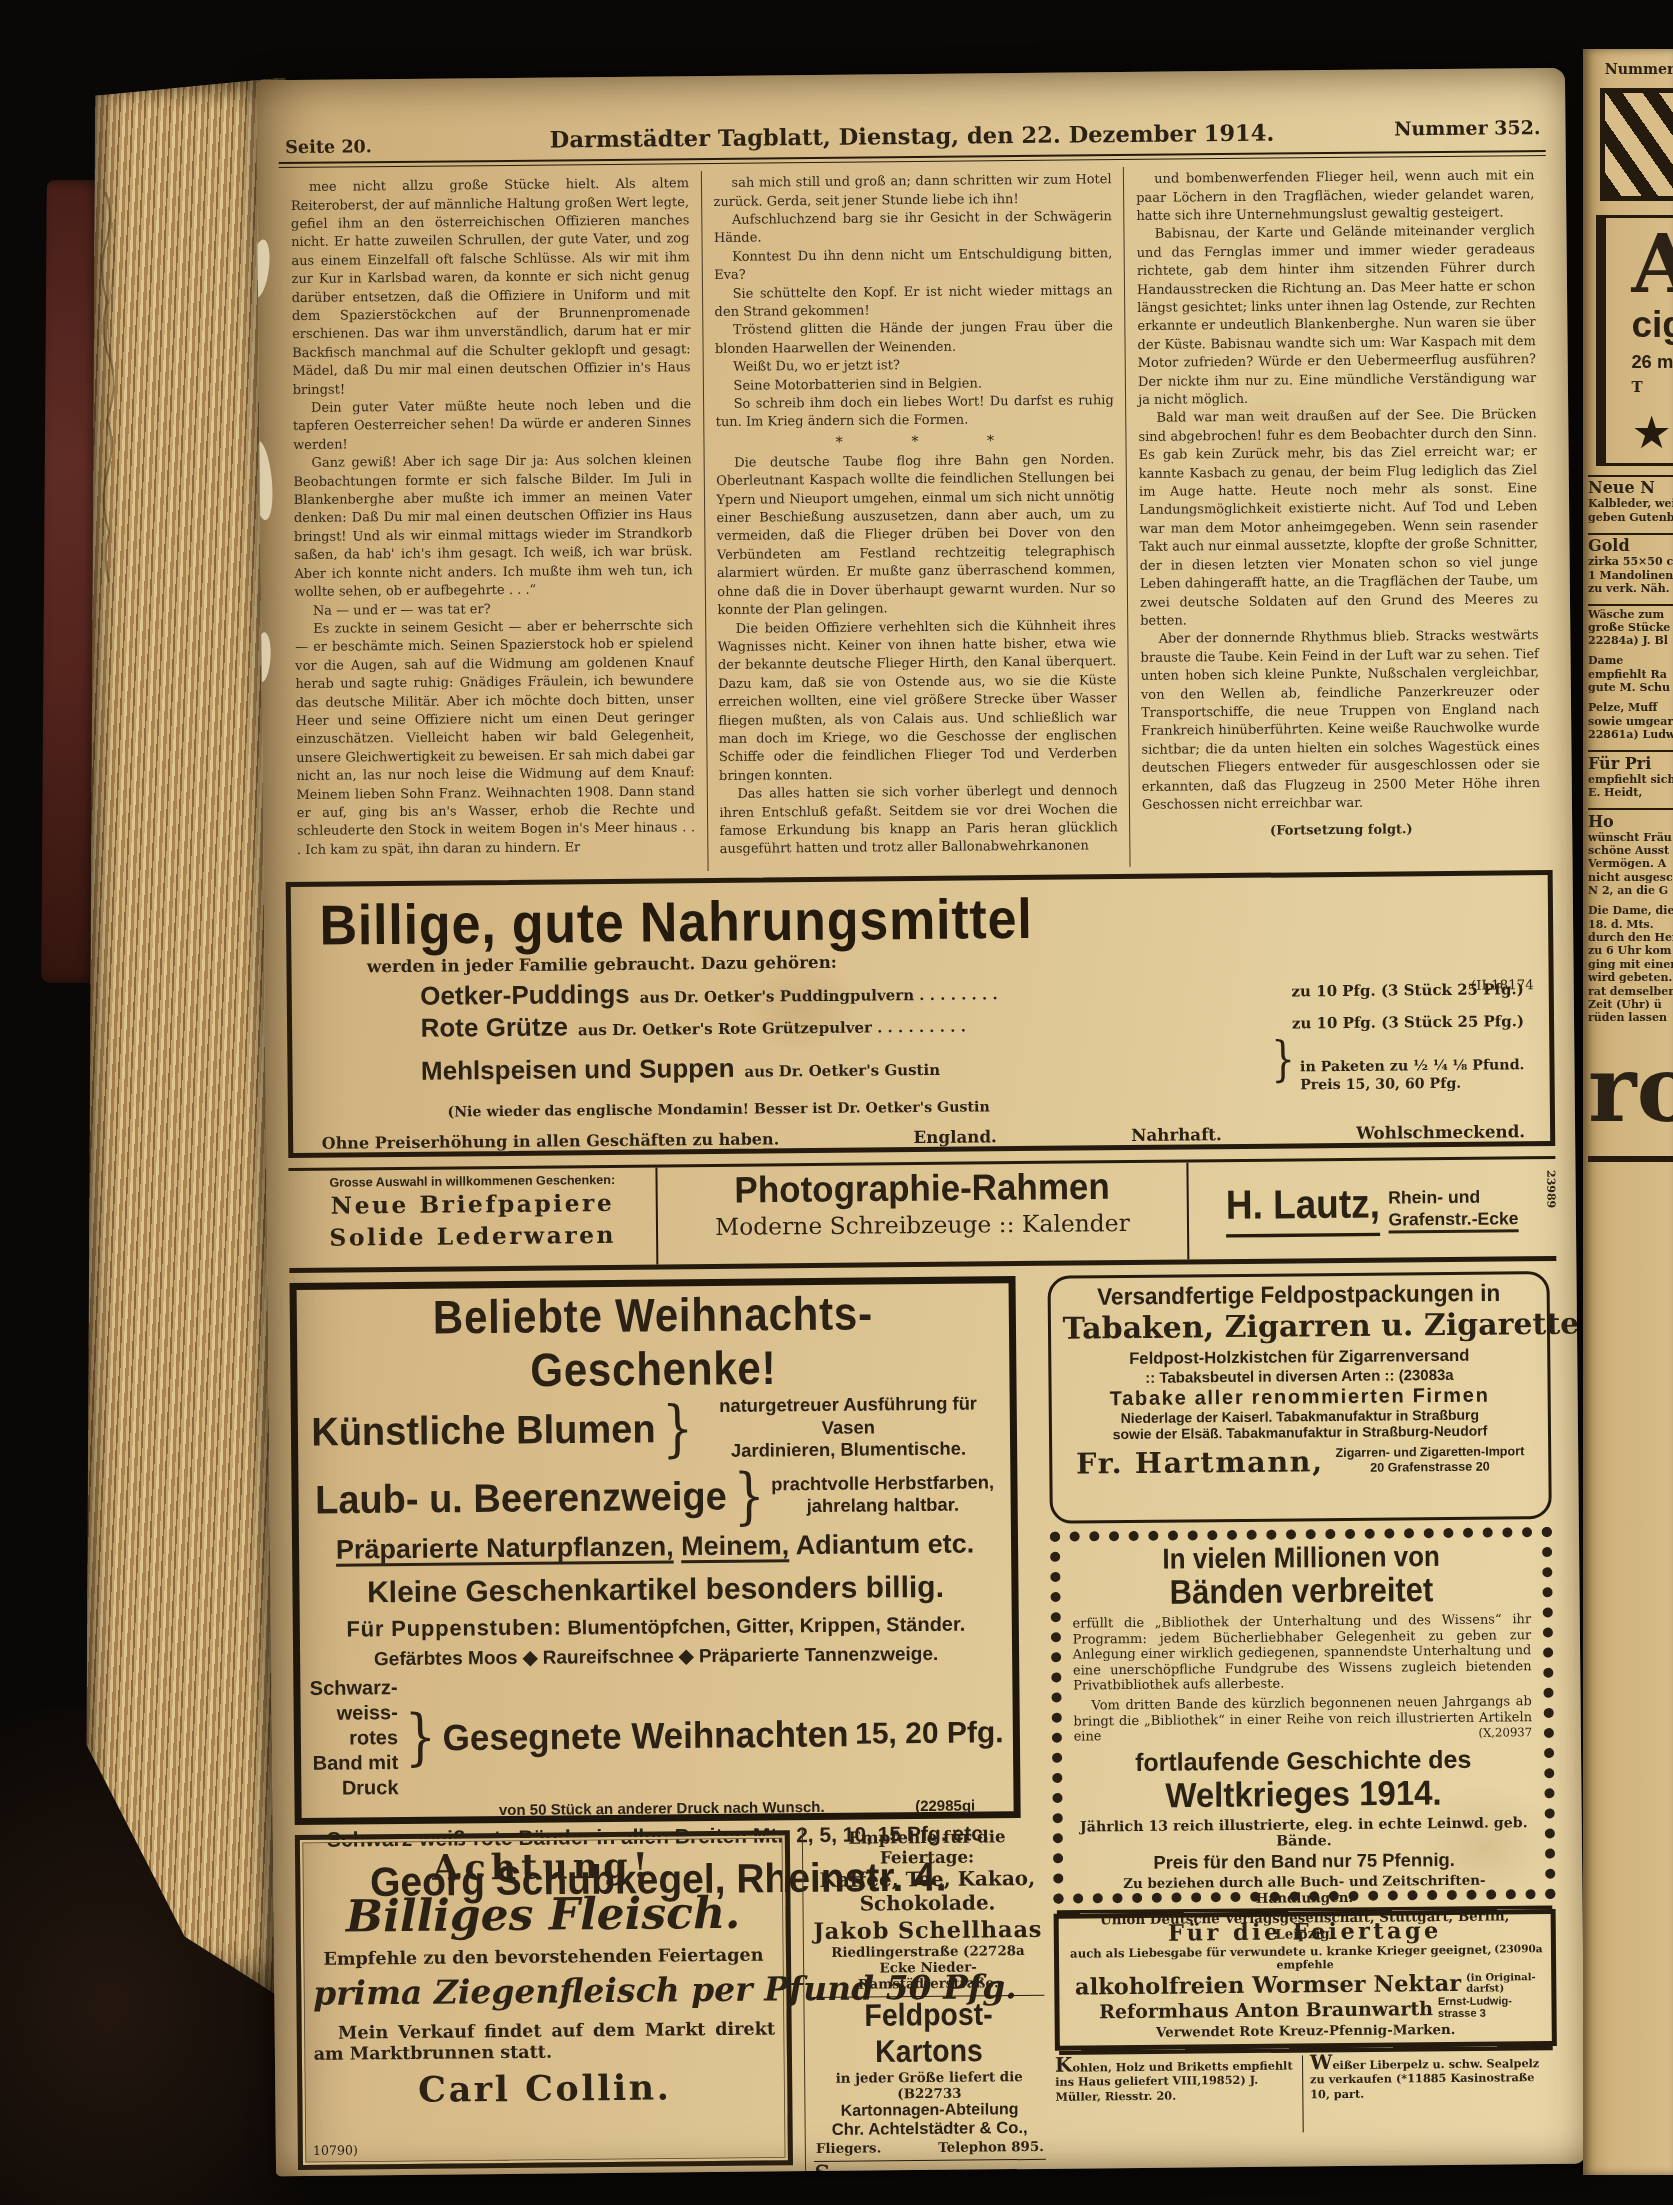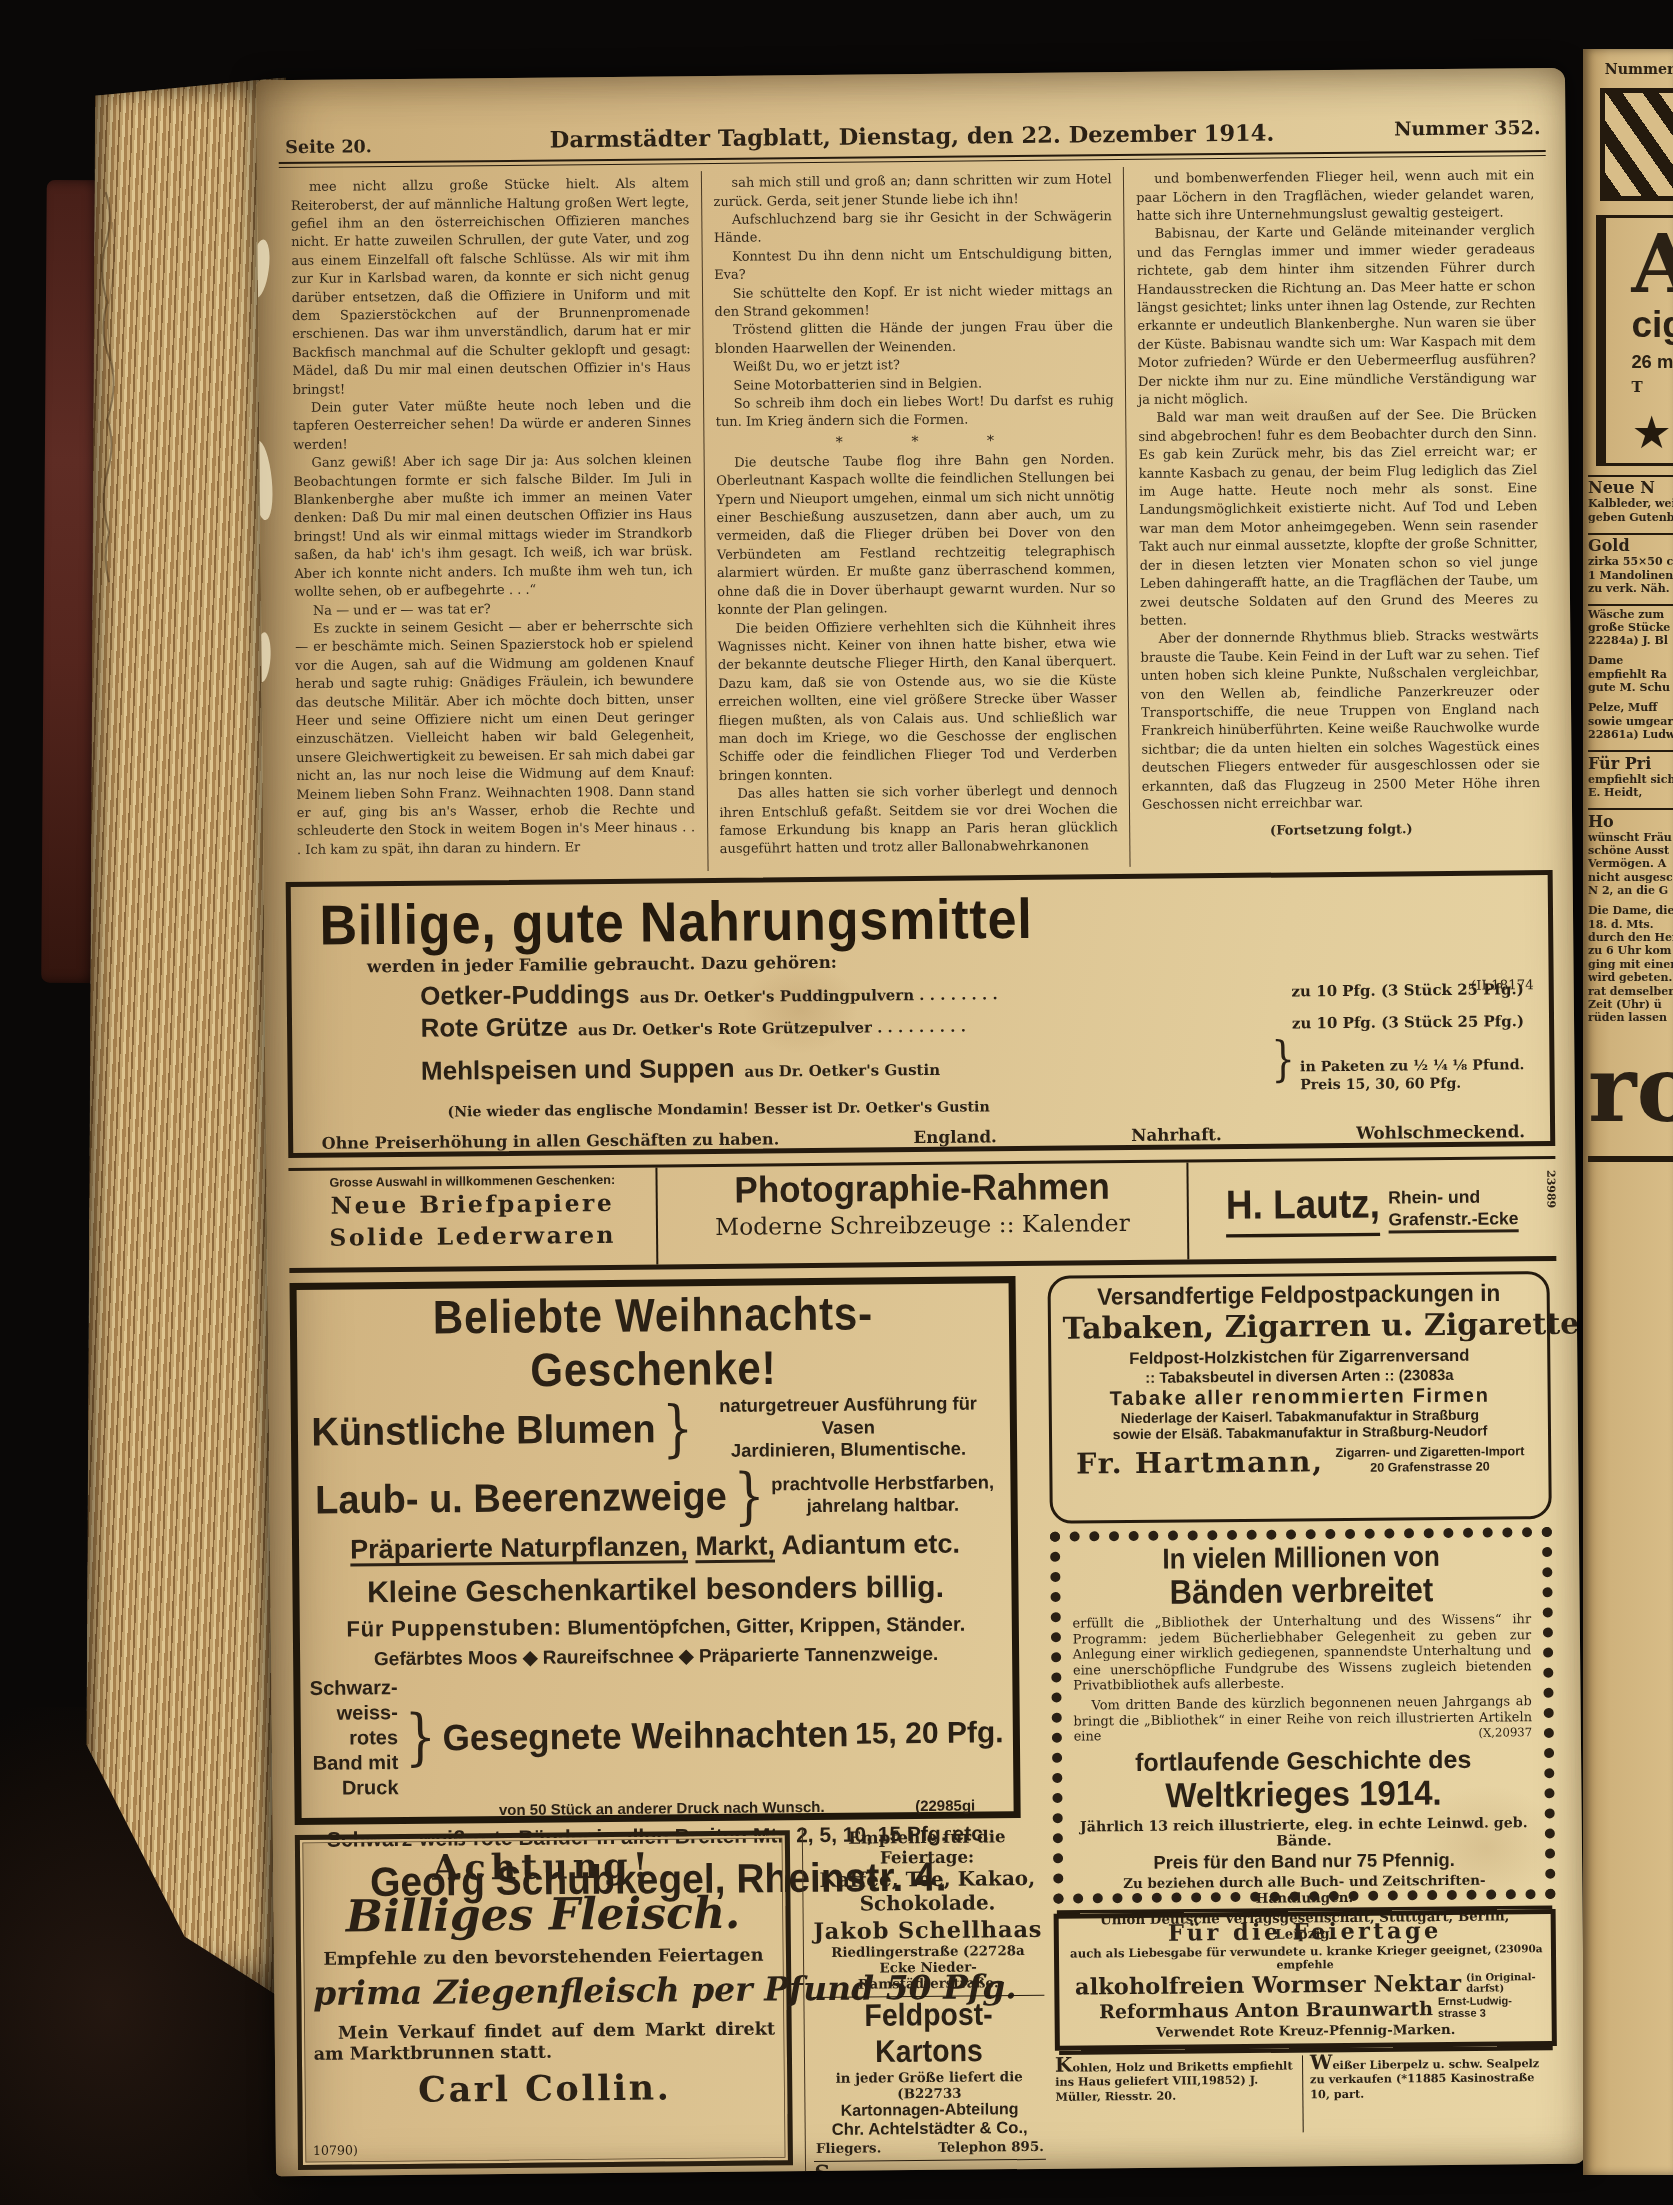--- a/index.html
+++ b/index.html
@@ -334,21 +334,21 @@
 Jardinieren, Blumentische.</span>
         </div>
         <div class="weih-row">
           <span class="weih-nm">Laub- u. Beerenzweige</span>
           <span class="weih-br">}</span>
           <span class="weih-ds pre">prachtvolle Herbstfarben,
 jahrelang haltbar.</span>
         </div>
         <div class="weih-r3">
           <span class="u">Präparierte Naturpflanzen,</span>
-          <span class="u">Markt,</span>
+          <span class="u">Meinem,</span>
           <span>Adiantum etc.</span>
         </div>
         <div class="weih-r4">Kleine Geschenkartikel besonders billig.</div>
         <div class="weih-r5">
           <b>Für Puppenstuben:</b>
           <span>Blumentöpfchen, Gitter, Krippen, Ständer.</span>
         </div>
         <div class="weih-r6">Gefärbtes Moos ◆ Raureifschnee ◆ Präparierte Tannenzweige.</div>
         <div class="weih-row">
           <span class="band-lbl pre">Schwarz-weiss-rotes

